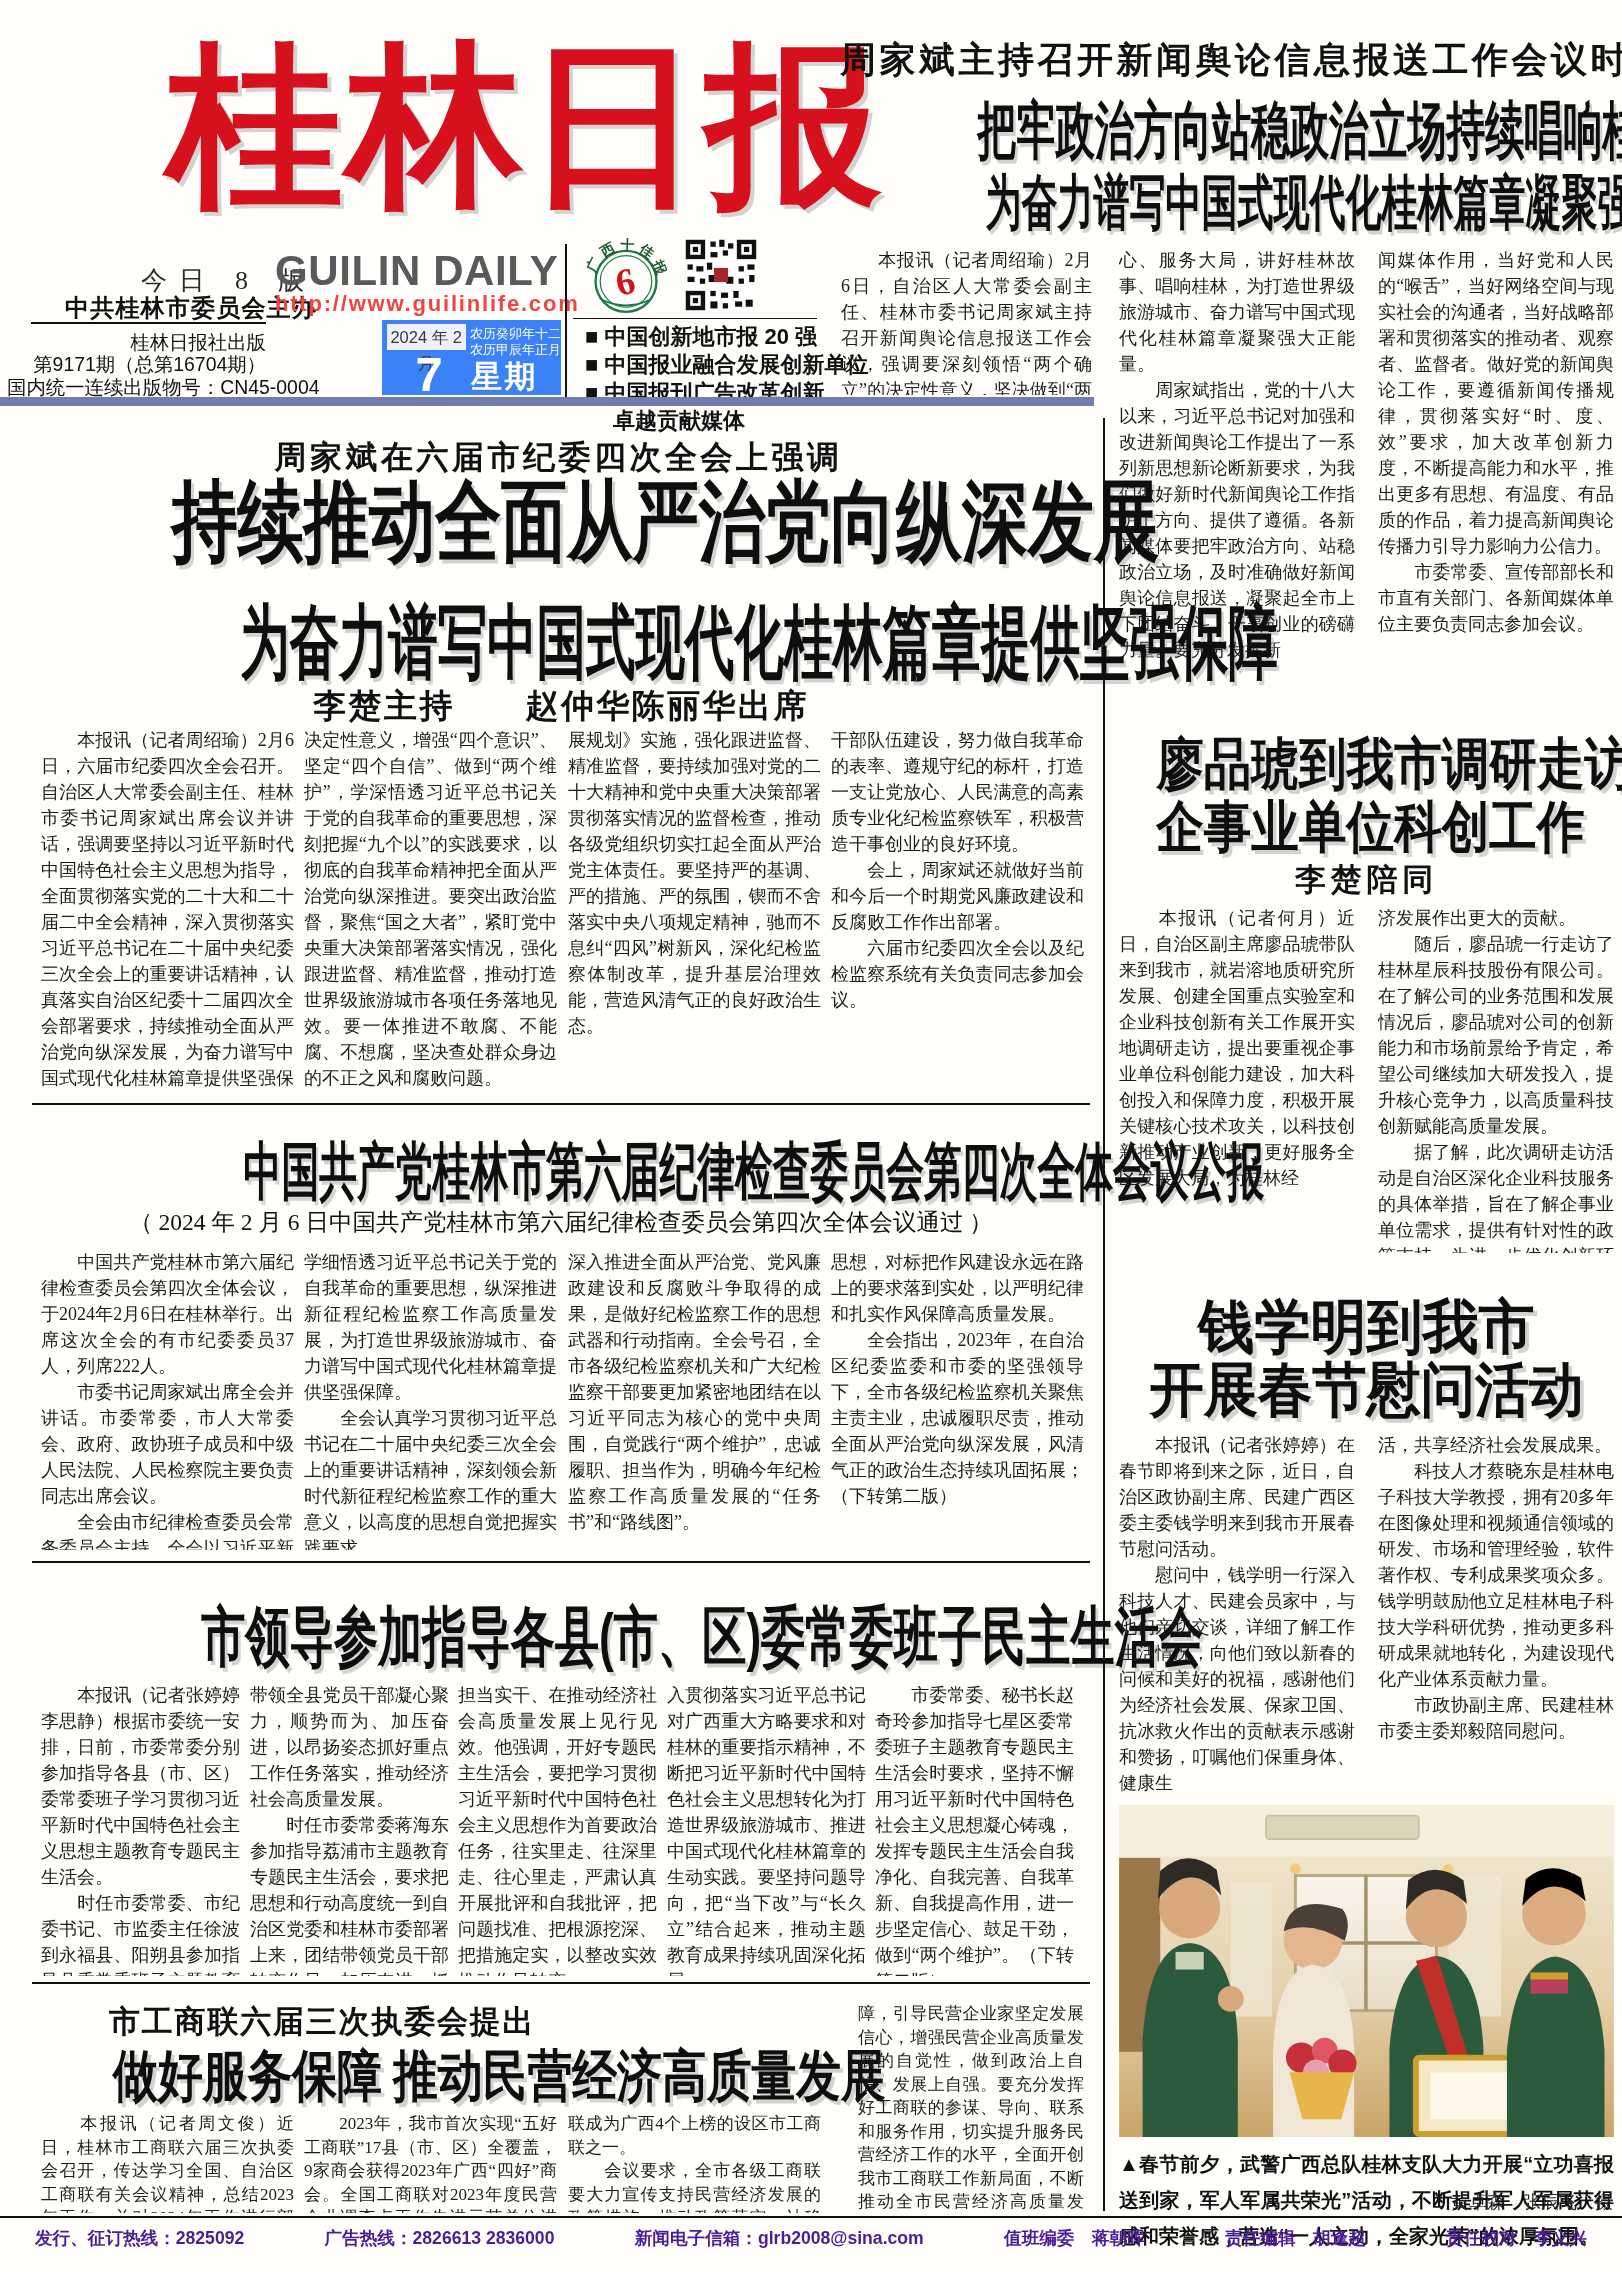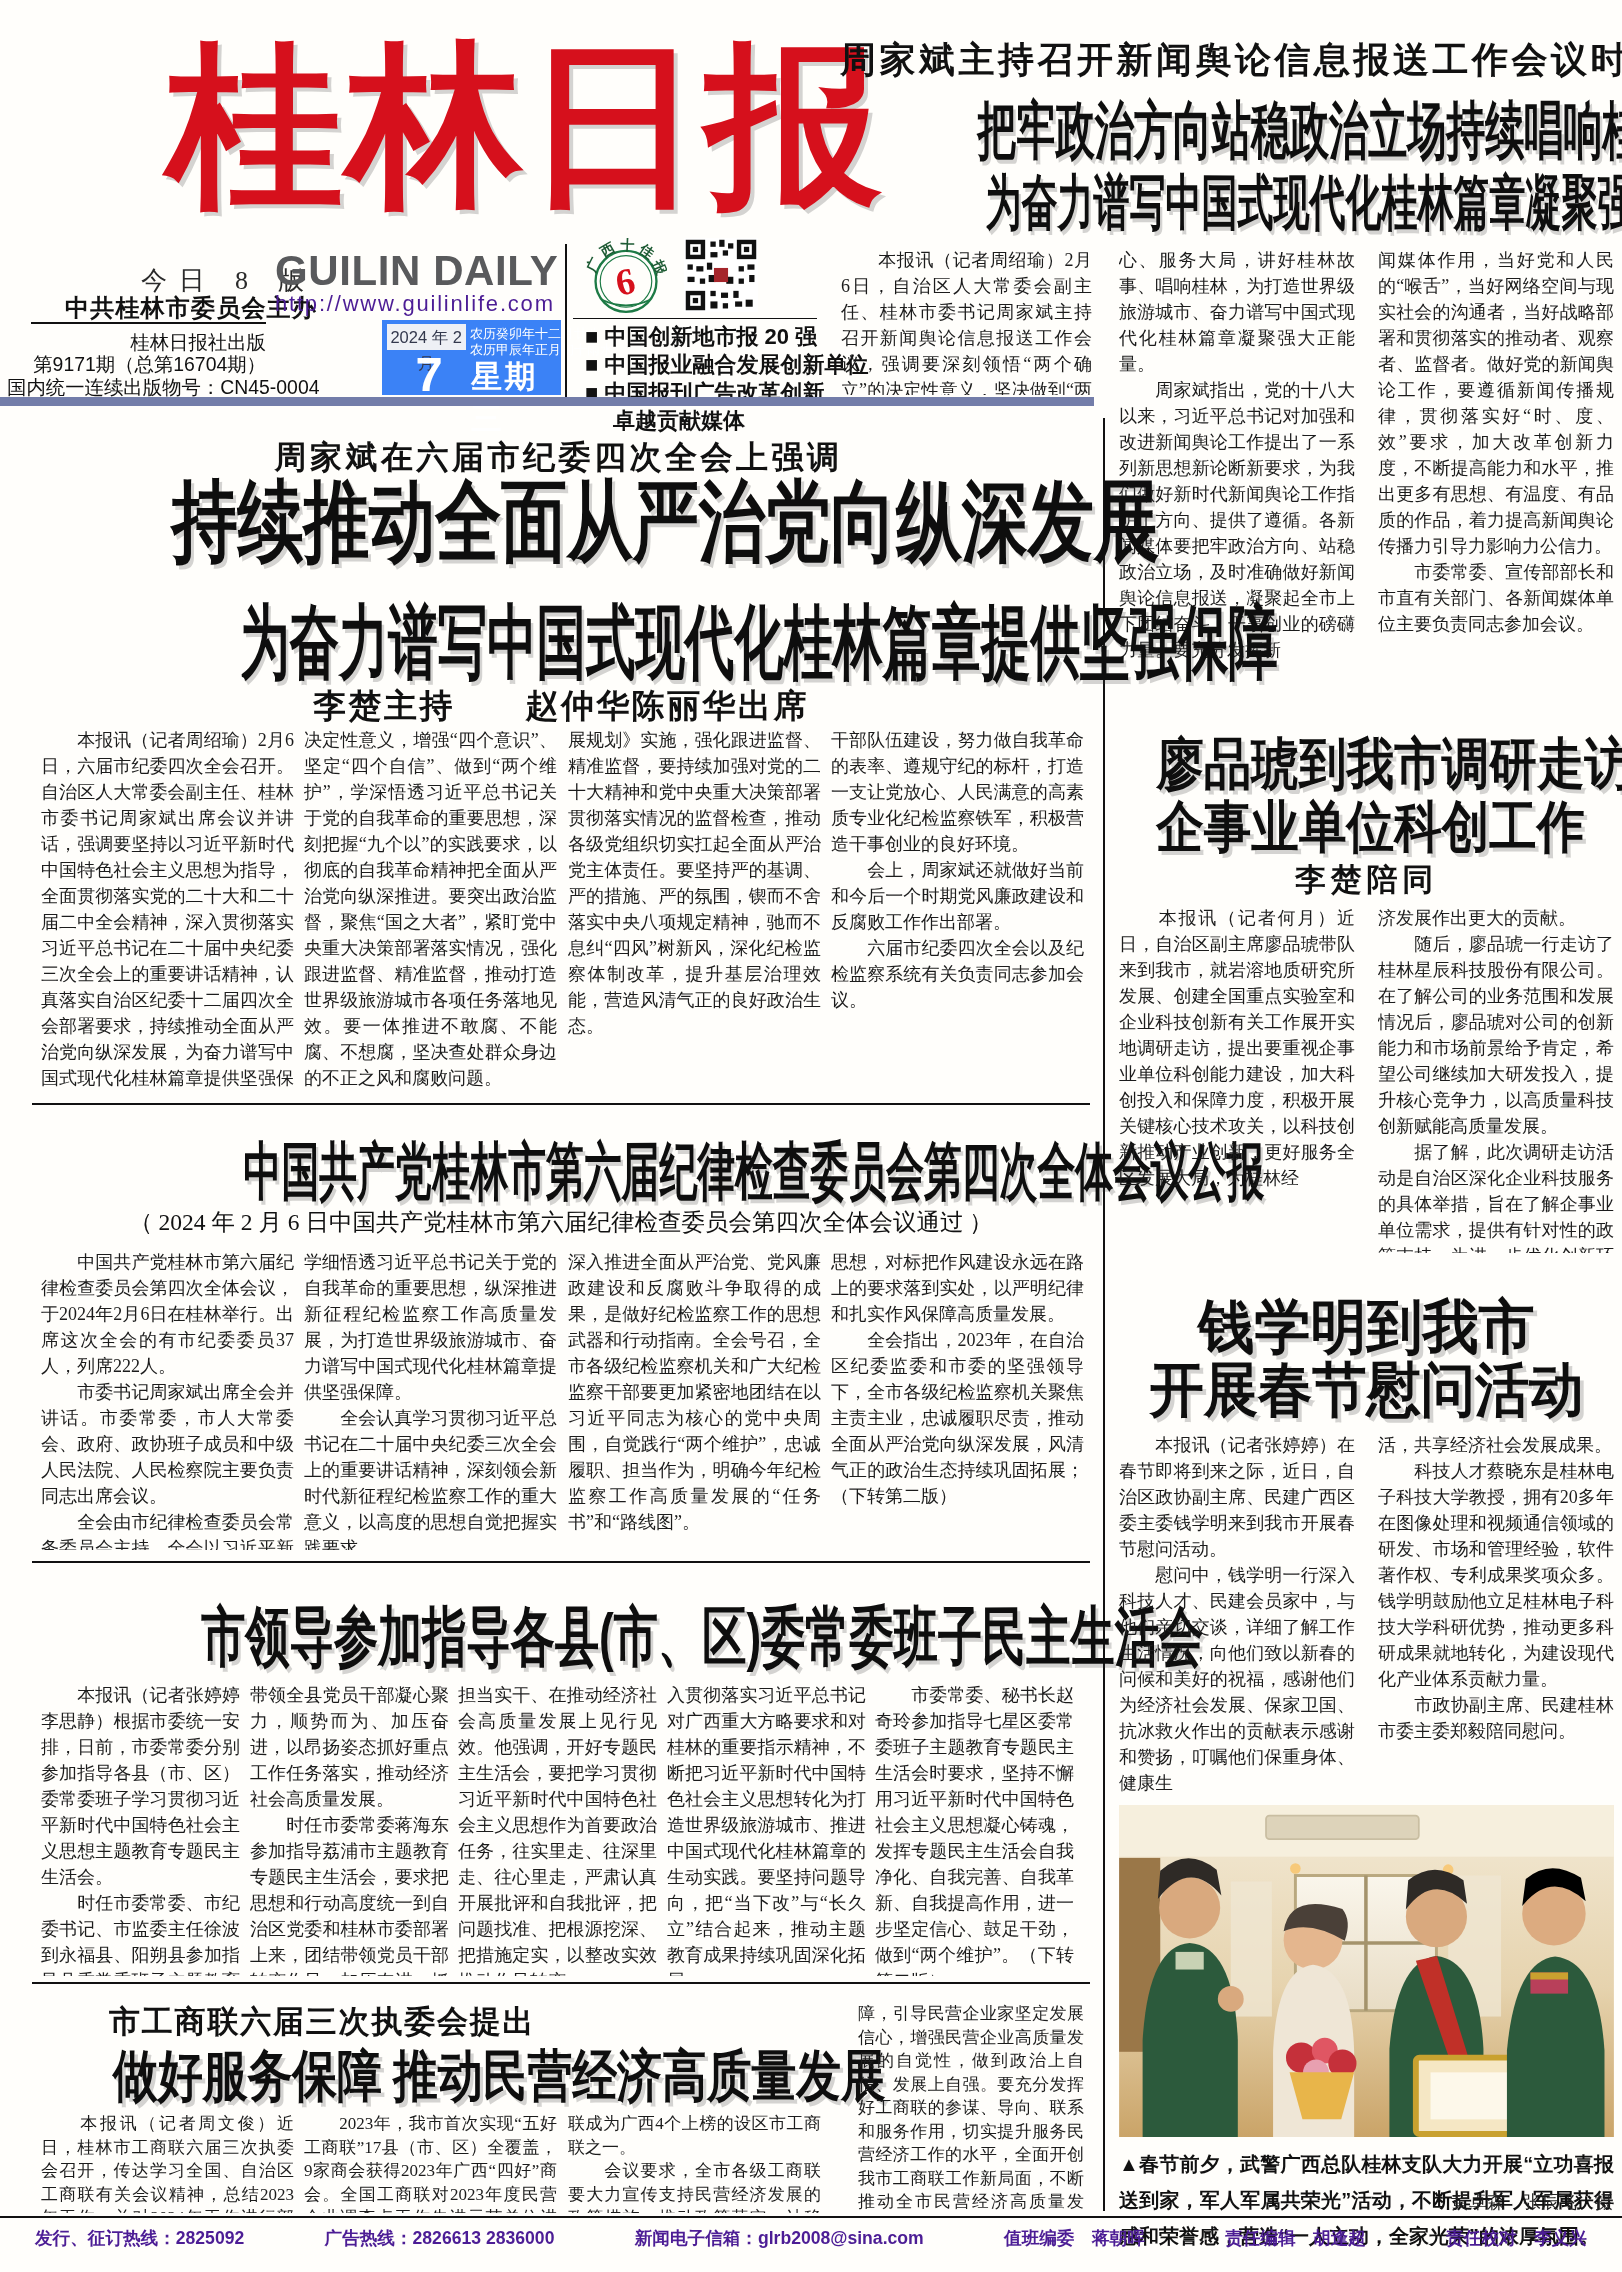--- a/index.html
+++ b/index.html
@@ -33,21 +33,21 @@
     <div class="abs song shadow" style="left:167px;top:36px;width:729px;font-size:176px;line-height:182px;font-weight:900;color:#d6101c;letter-spacing:3.5px;white-space:nowrap;">桂林日报</div>
 
     <div class="abs song" style="left:141px;top:263px;width:118px;font-size:26px;letter-spacing:11.8px;color:#2b2b2b;white-space:nowrap;">今日 8 版</div>
     <div class="abs hei" style="left:65px;top:292px;width:200px;font-size:24px;font-weight:700;color:#111;white-space:nowrap;letter-spacing:1.2px;">中共桂林市委员会主办</div>
     <div class="hrule" style="left:31px;top:322px;width:235px;height:1.8px;"></div>
     <div class="abs hei" style="left:31px;top:329px;width:235px;font-size:19.4px;text-align:right;color:#111;">桂林日报社出版</div>
     <div class="abs hei" style="left:31px;top:351px;width:235px;font-size:19.4px;text-align:right;color:#111;white-space:nowrap;">第9171期（总第16704期）</div>
     <div class="abs hei" style="left:7px;top:374px;width:259px;font-size:19.4px;text-align:right;color:#111;white-space:nowrap;">国内统一连续出版物号：CN45-0004</div>
 
     <div class="abs hei" style="left:275px;top:247px;width:282px;font-size:42px;font-weight:900;color:#595a5c;letter-spacing:0.6px;white-space:nowrap;">GUILIN DAILY</div>
-    <div class="abs hei" style="left:275px;top:291px;width:282px;font-size:22px;color:#4c1d95;letter-spacing:1.8px;white-space:nowrap;">http://www.guilinlife.com</div>
+    <div class="abs hei" style="left:275px;top:291px;width:282px;font-size:22px;color:#ef4444;letter-spacing:1.8px;white-space:nowrap;font-weight:bold;">http://www.guilinlife.com</div>
 
     <div class="datebox" style="left:382px;top:320px;width:179px;height:75px;">
       <div class="abs" style="left:4.7px;top:3.5px;width:79px;height:26px;background:#eef0f5;color:#33384d;font-size:16.5px;text-align:center;line-height:26px;font-family:'Liberation Sans',sans-serif;">2024 年 2 月</div>
       <div class="abs hei" style="left:17.6px;top:26px;width:59px;font-size:49px;font-weight:900;color:#fff;text-align:center;">7</div>
       <div class="abs hei" style="left:88px;top:4.7px;width:88px;font-size:13px;color:#fff;white-space:nowrap;">农历癸卯年十二月廿八</div>
       <div class="abs hei" style="left:88px;top:21px;width:88px;font-size:13px;color:#fff;white-space:nowrap;">农历甲辰年正月初十雨水</div>
       <div class="abs hei" style="left:89px;top:36px;width:88px;font-size:31px;font-weight:700;color:#fff;letter-spacing:2.4px;">星期三</div>
     </div>
 
     <div class="vrule" style="left:565px;top:244px;width:1.8px;height:153px;"></div>

